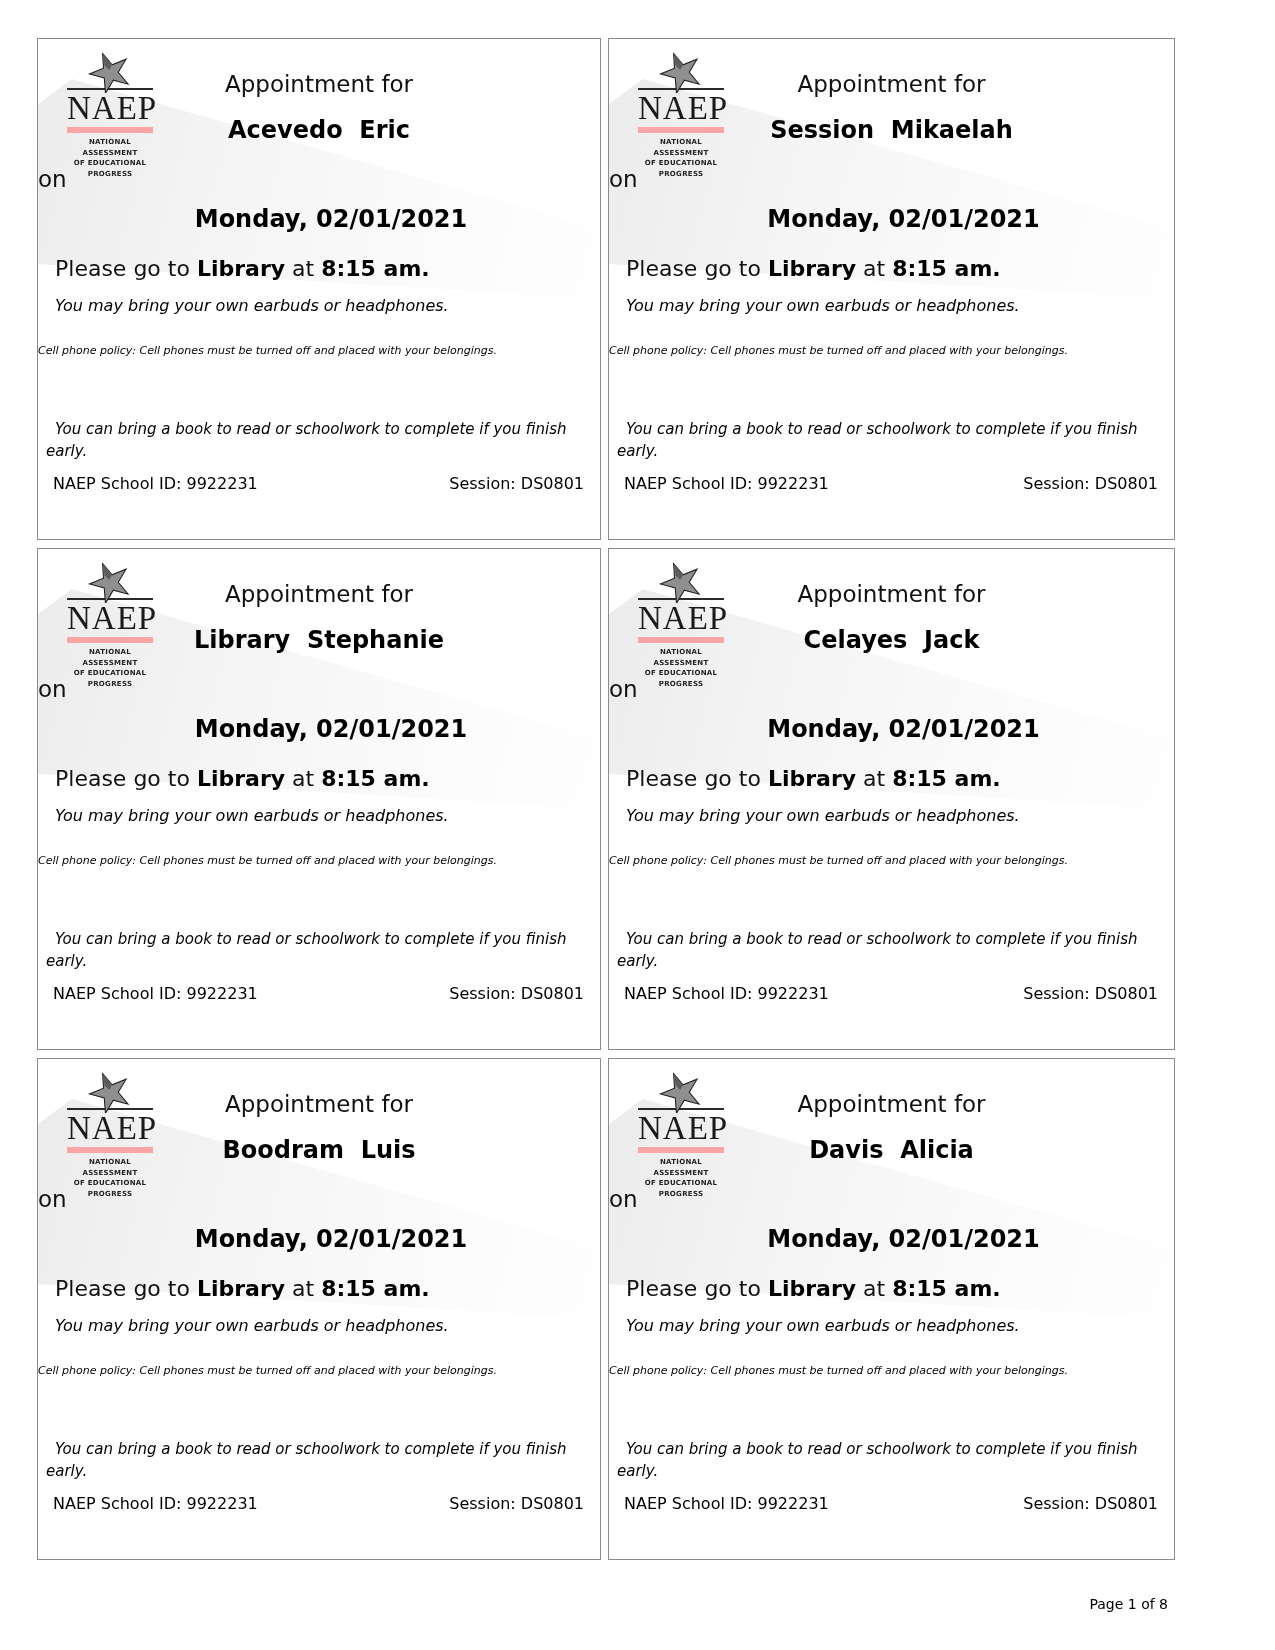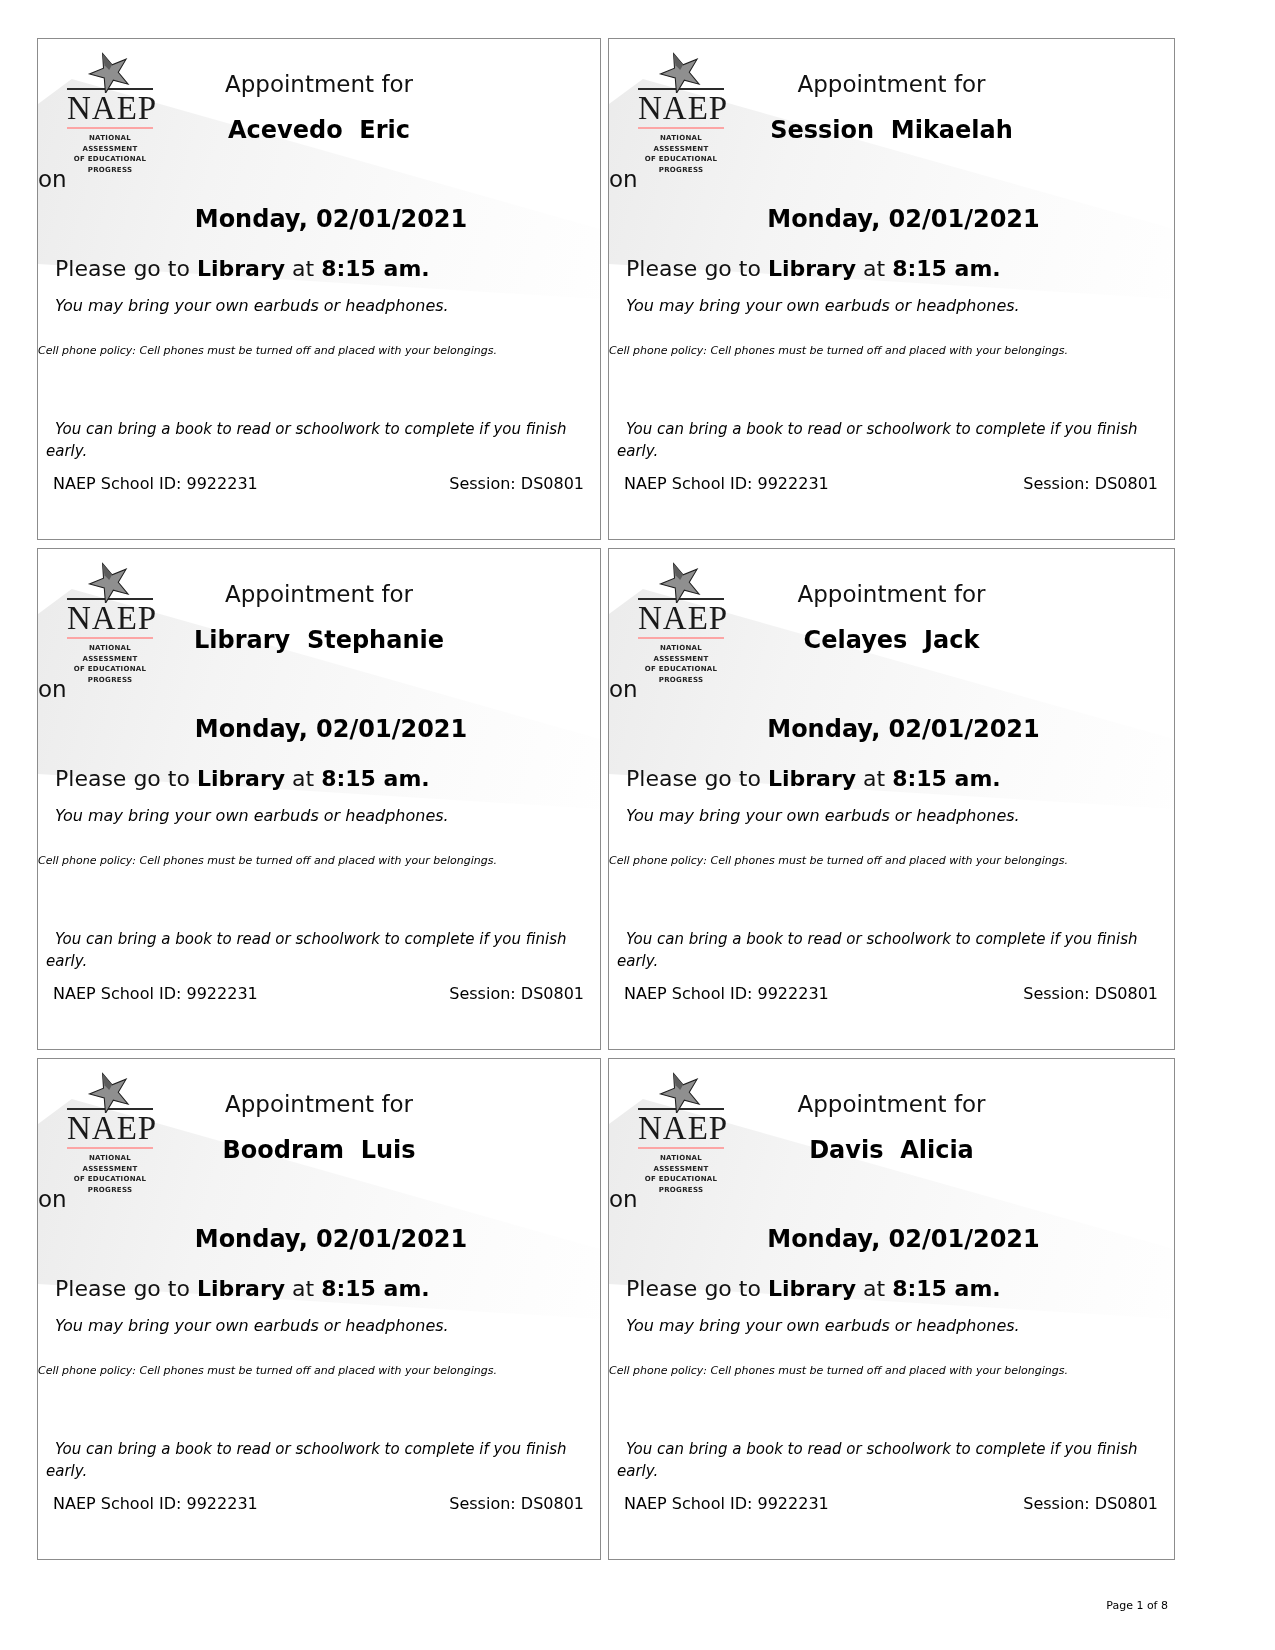--- a/index.html
+++ b/index.html
@@ -36,21 +36,21 @@
   
   .logo { position:absolute; top:12px; left:22px; width:100px; text-align:center; }
   .logo-star { display:block; margin:0 auto -5px; }
   .logo-name {
     font-family:"Liberation Serif","DejaVu Serif",serif;
     font-size:33px; line-height:1.02; font-weight:400;
     letter-spacing:1px;
     width:86px; margin:0 auto;
     padding:2px 0 1px;
     border-top:2px solid #2a2a2a;
-    border-bottom:2px solid #fca5a5;
+    border-bottom:6px solid #fca5a5;
     color:#1a1a1a;
   }
   .logo-sub {
     margin-top:4px;
     font-size:7px; font-weight:bold; letter-spacing:.3px;
     line-height:1.55; color:#222; text-transform:uppercase;
   }
 
   .line { position:absolute; left:0; width:100%; }
   .appt-for   { top:32px;  text-align:center; font-size:23px; color:#111; }
@@ -72,21 +72,21 @@
     margin-top:20px;
   }
   .card-foot  {
     top:435px; left:15px; right:16px; width:auto;
     display:flex; justify-content:space-between;
     font-size:16px; color:#000;
   }
 
   .page-number {
     position:absolute; right:107px; bottom:38px;
-    font-size:11px; color:#000;
+    font-size:14px; color:#000;
   }
 </style>
 </head>
 <body>
 
 <div class="page">
   <div class="cards-grid">
   <div class="card">
     <div class="swoosh"></div>
 

